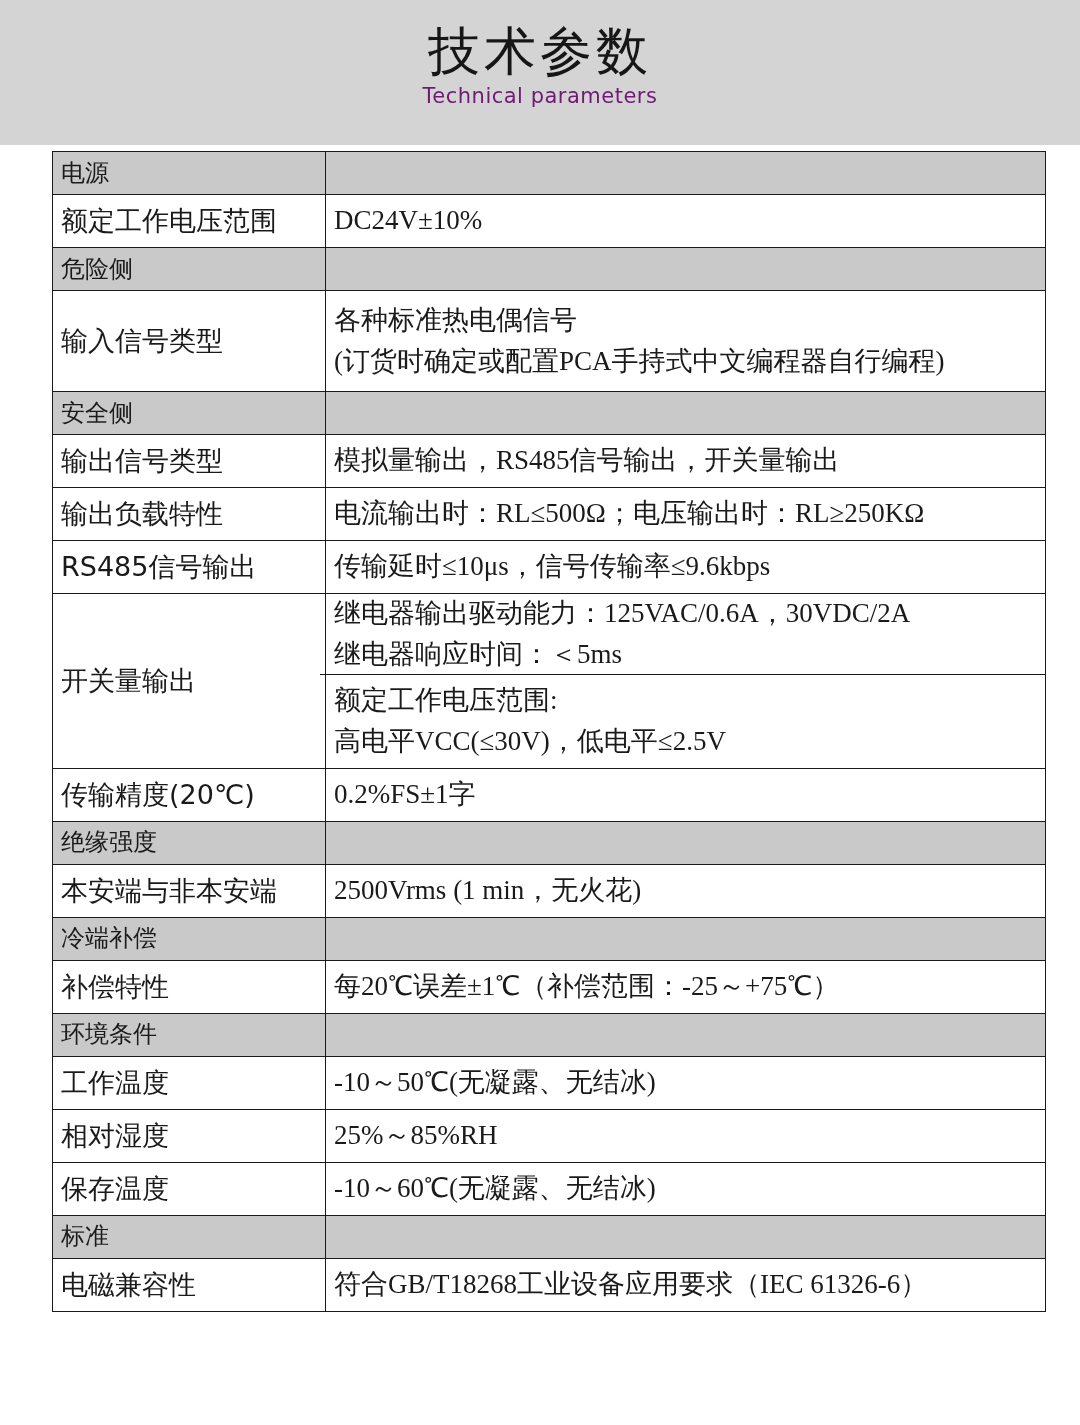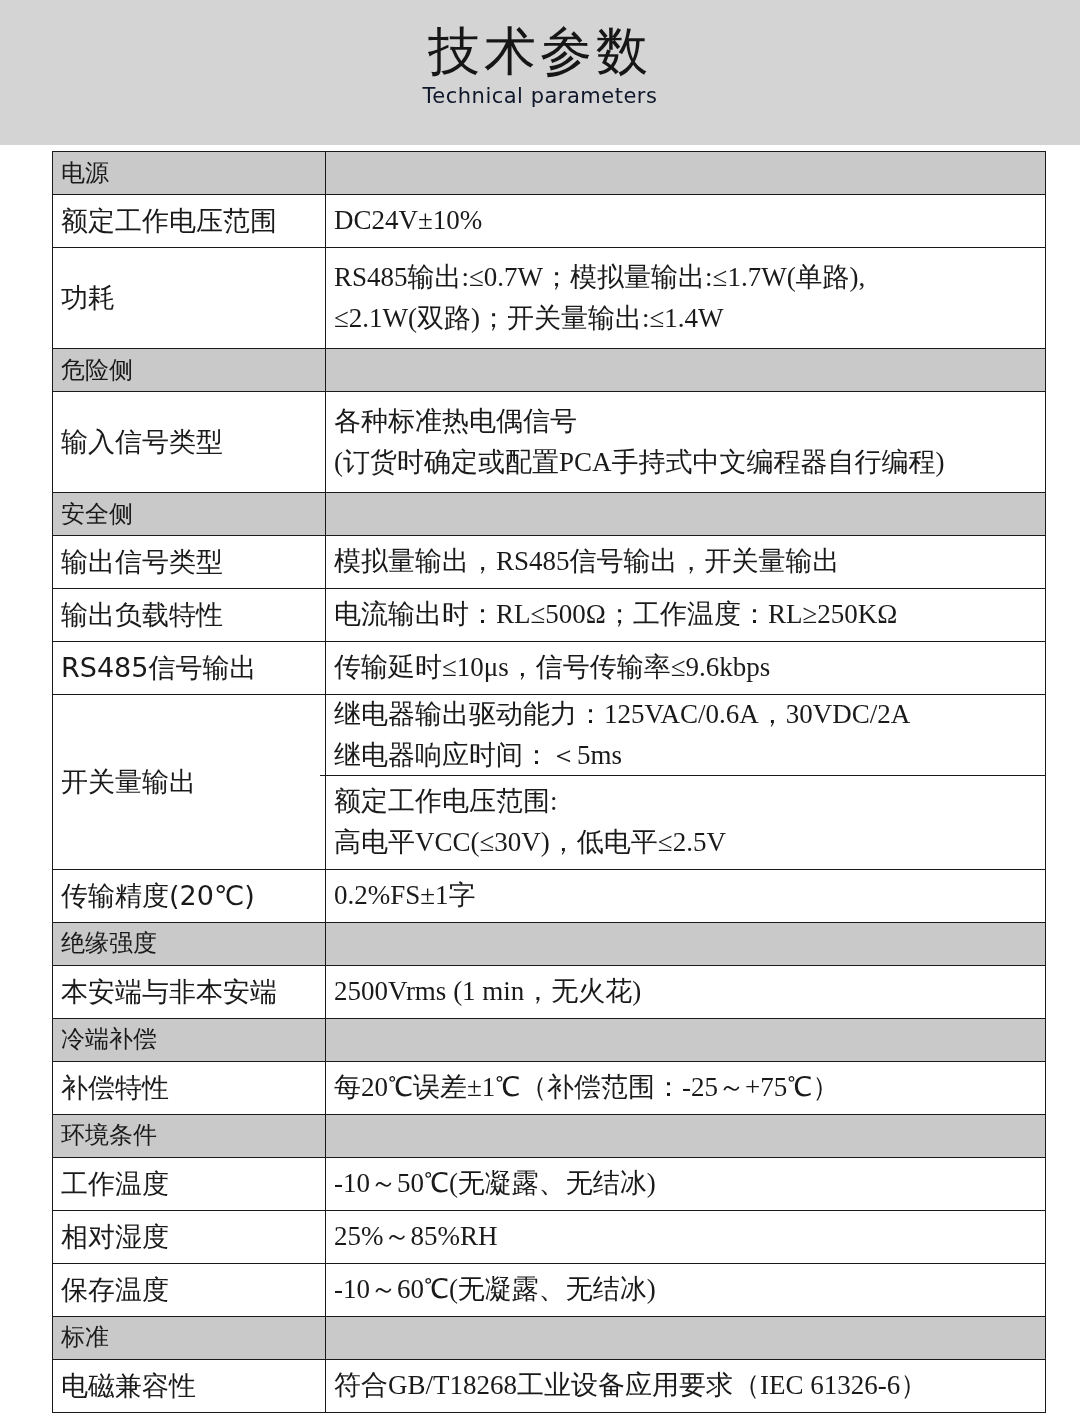--- a/index.html
+++ b/index.html
@@ -36,21 +36,21 @@
     font-size: 52px;
     font-weight: 400;
     letter-spacing: 4px;
     color: #161616;
     line-height: 1.15;
   }
   .header-title-en {
     font-family: "DejaVu Sans", sans-serif;
     font-size: 21px;
     font-weight: 400;
-    color: #0f172a;
+    color: #701a75;
     letter-spacing: 0.5px;
     margin-top: 2px;
   }
   .table-wrap {
     padding: 6px 30px 0 52px;
     box-sizing: border-box;
   }
   table.spec {
     border-collapse: collapse;
     width: 994px;
@@ -117,27 +117,20 @@
         <tr class="section">
           <td class="label">电源</td>
           <td class="value"></td>
         </tr>
 
         <tr class="row">
           <td class="label">额定工作电压范围</td>
           <td class="value">DC24V±10%</td>
         </tr>
 
-        <tr class="row tall">
-          <td class="label">功耗</td>
-          <td class="value">
-            <span class="vline">RS485输出:≤0.7W；模拟量输出:≤1.7W(单路),</span>
-            <span class="vline">≤2.1W(双路)；开关量输出:≤1.4W</span>
-          </td>
-        </tr>
 
         <tr class="section">
           <td class="label">危险侧</td>
           <td class="value"></td>
         </tr>
 
         <tr class="row tall">
           <td class="label">输入信号类型</td>
           <td class="value">
             <span class="vline">各种标准热电偶信号</span>
@@ -150,21 +143,21 @@
           <td class="value"></td>
         </tr>
 
         <tr class="row">
           <td class="label">输出信号类型</td>
           <td class="value">模拟量输出，RS485信号输出，开关量输出</td>
         </tr>
 
         <tr class="row">
           <td class="label">输出负载特性</td>
-          <td class="value">电流输出时：RL≤500Ω；工作温度：RL≥250KΩ</td>
+          <td class="value">电流输出时：RL≤500Ω；电压输出时：RL≥250KΩ</td>
         </tr>
 
         <tr class="row">
           <td class="label">RS485信号输出</td>
           <td class="value">传输延时≤10μs，信号传输率≤9.6kbps</td>
         </tr>
 
         <tr class="row">
           <td class="label">开关量输出</td>
           <td class="value">

